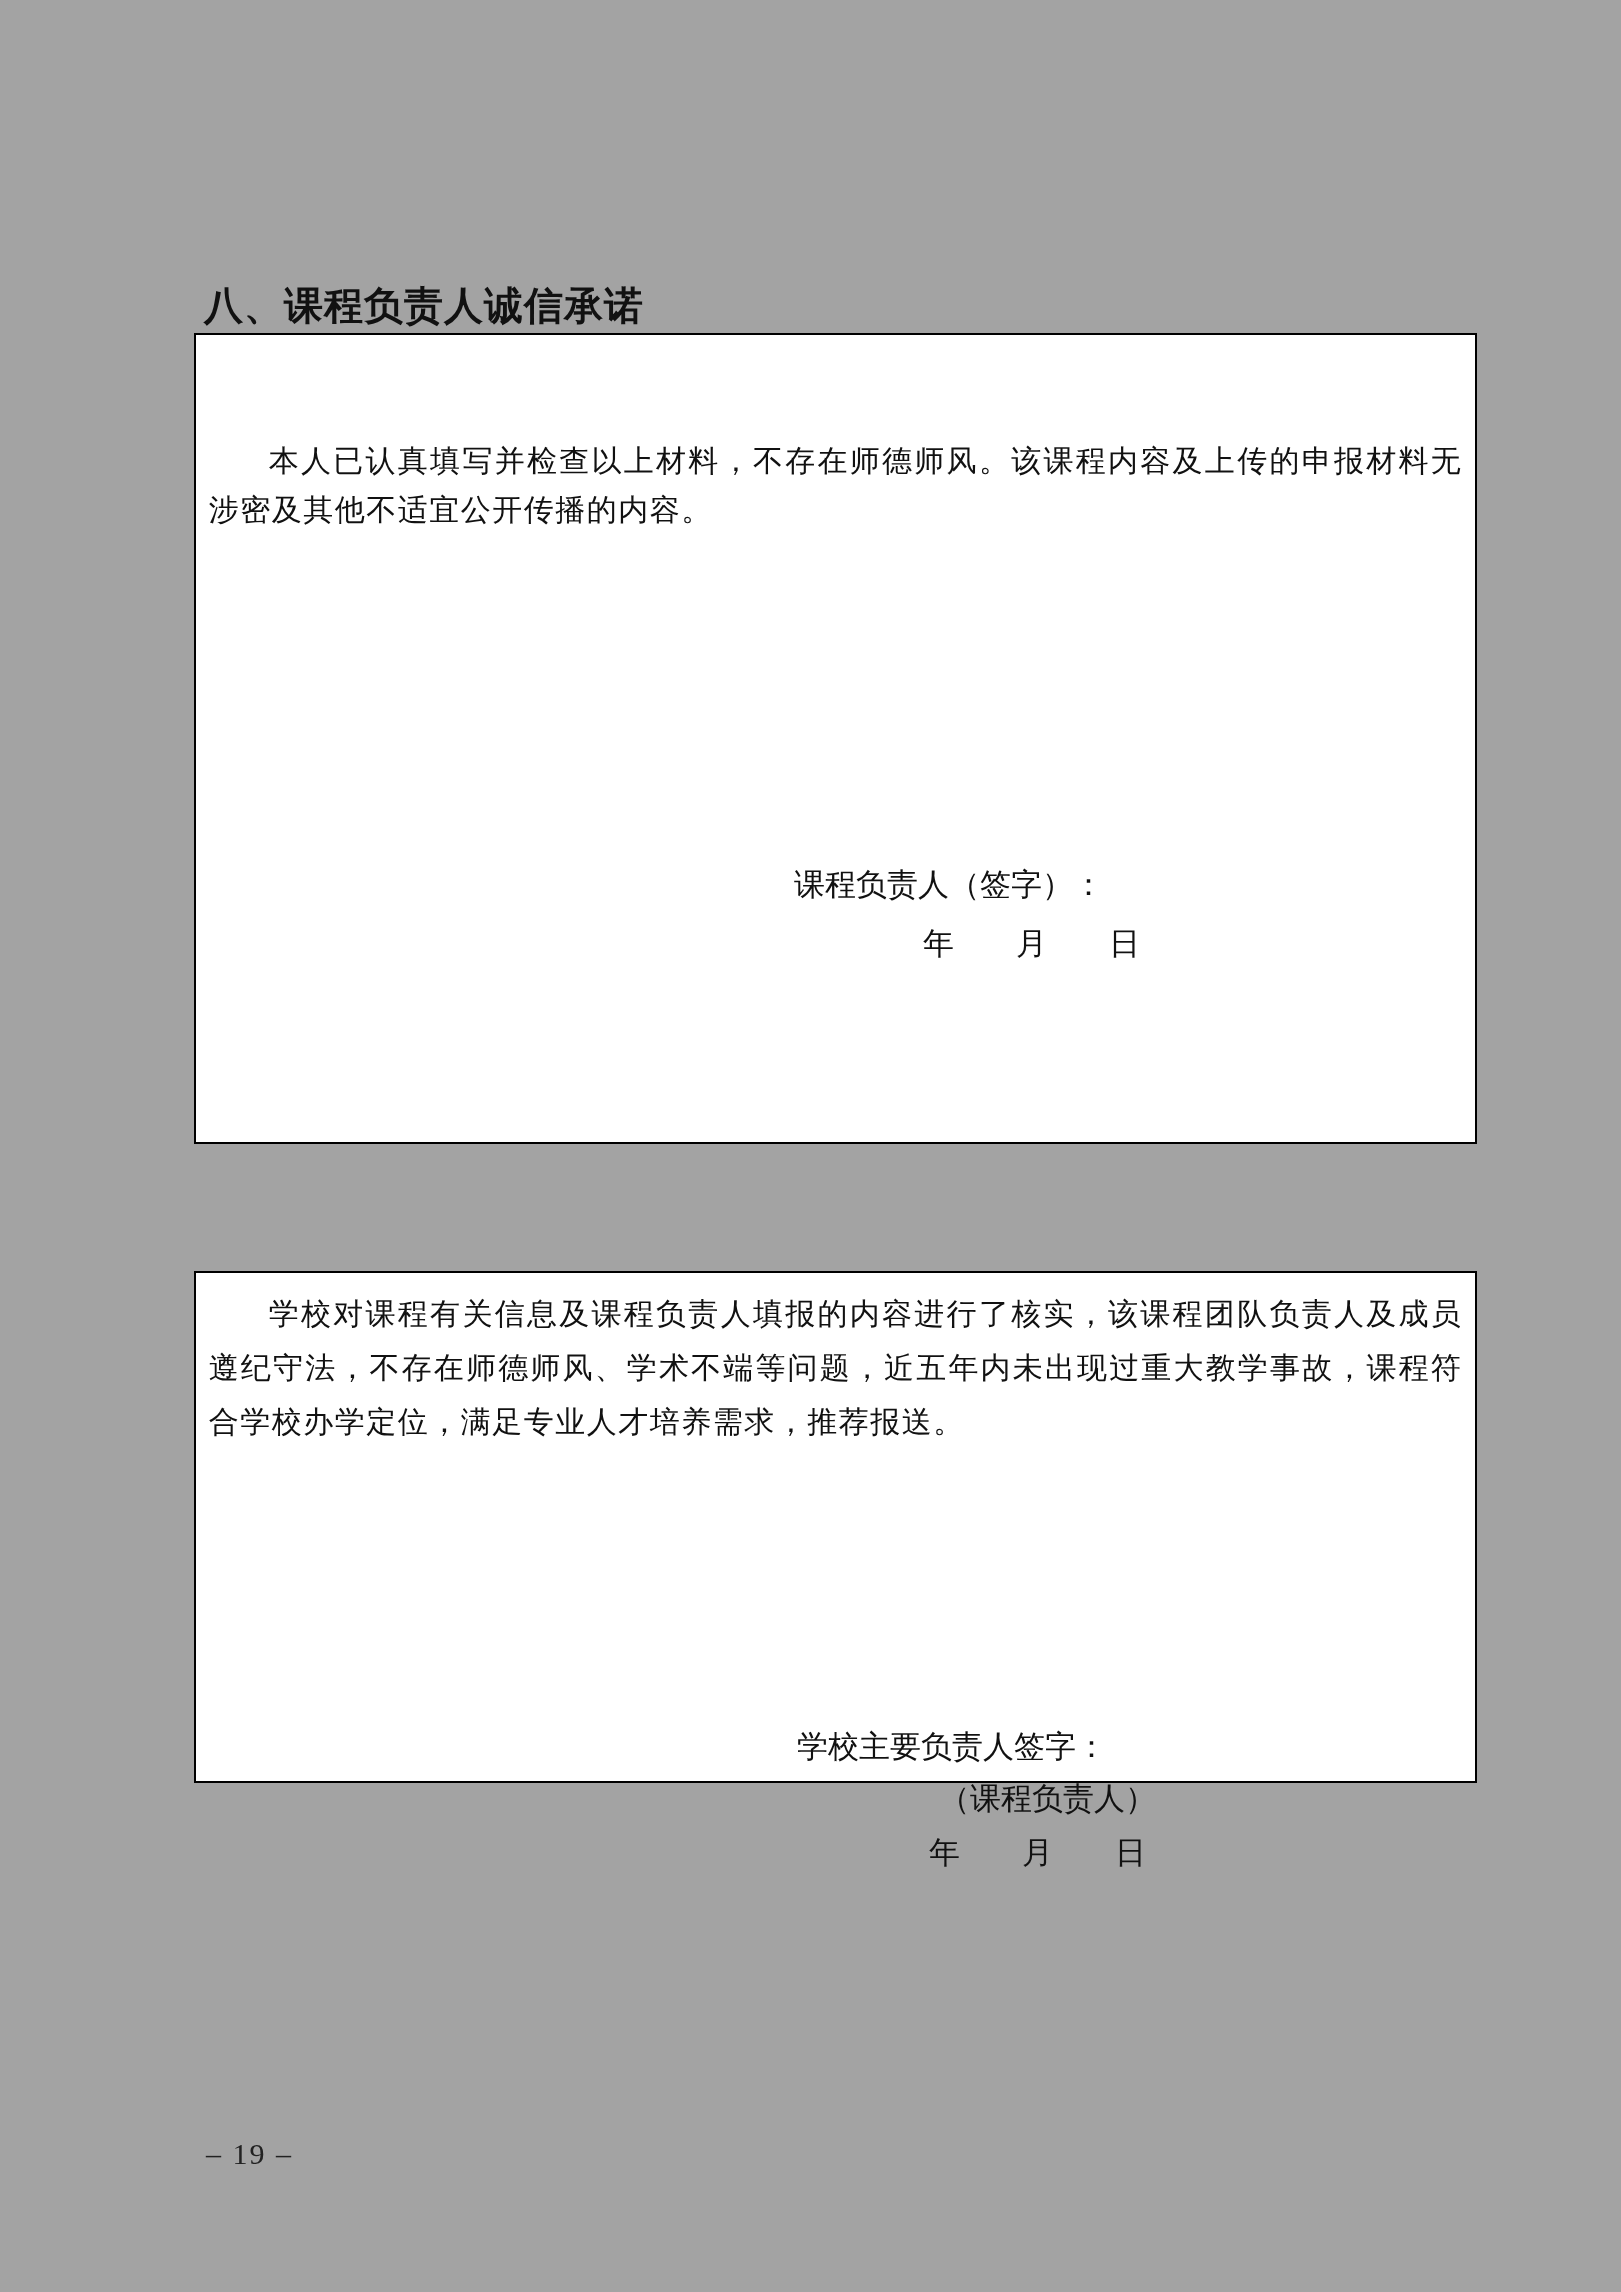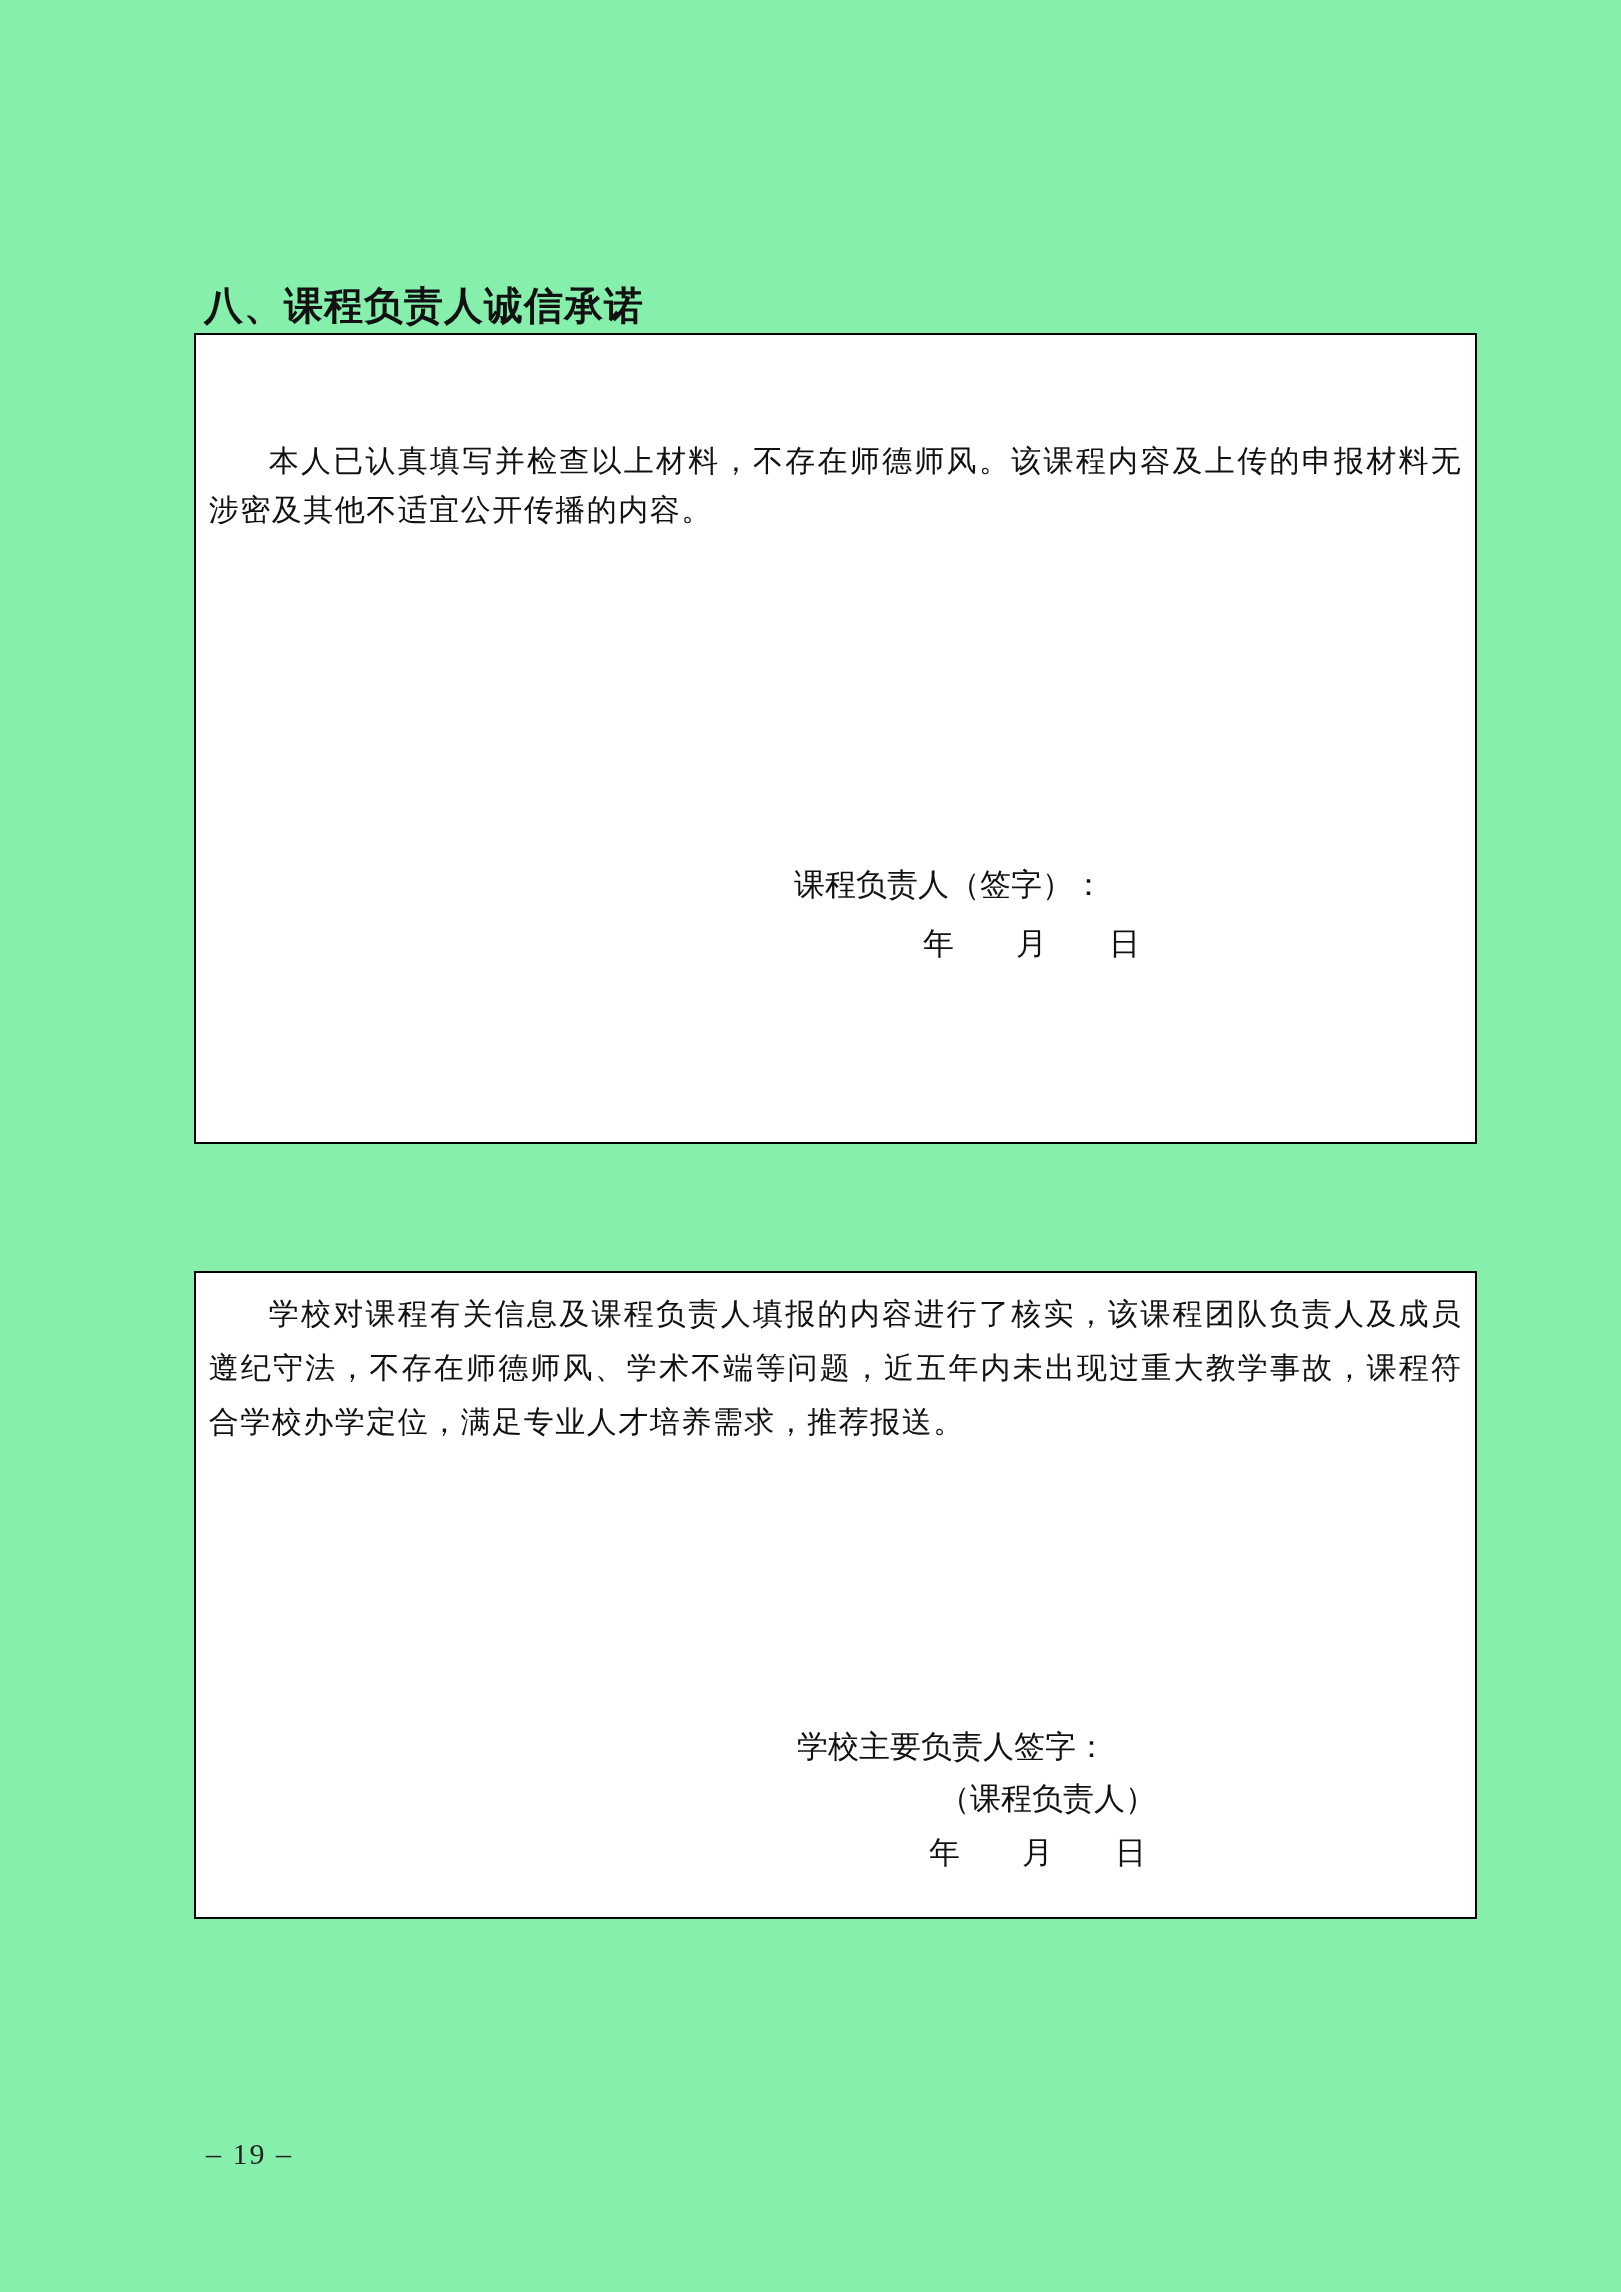--- a/index.html
+++ b/index.html
@@ -4,21 +4,21 @@
 <style>
   html, body {
     margin: 0;
     padding: 0;
     background: #ffffff;
   }
   .page {
     position: relative;
     width: 1621px;
     height: 2293px;
-    background: #86efac;
+    background: #a3a3a3;
     overflow: hidden;
     font-family: "Liberation Serif", "DejaVu Serif", serif;
     color: #111111;
   }
   .sec-heading {
     position: absolute;
     margin: 0;
     font-family: "Liberation Sans", "DejaVu Sans", sans-serif;
     font-weight: 700;
     font-size: 39px;
@@ -32,21 +32,21 @@
   .box {
     position: absolute;
     left: 194px;
     width: 1283px;
     border: 2px solid #000000;
     border-bottom-width: 2.9px;
     box-sizing: border-box;
     background: #ffffff;
   }
   .box1 { top: 333px; height: 811px; }
-  .box2 { top: 1271px; height: 648px; }
+  .box2 { top: 1271px; height: 512px; }
   .body-text {
     position: absolute;
     left: 12.7px;
     right: 12.7px;
     margin: 0;
     font-size: 30px;
     letter-spacing: 1.5px;
     text-indent: 2em;
     text-align: justify;
     text-justify: inter-character;

